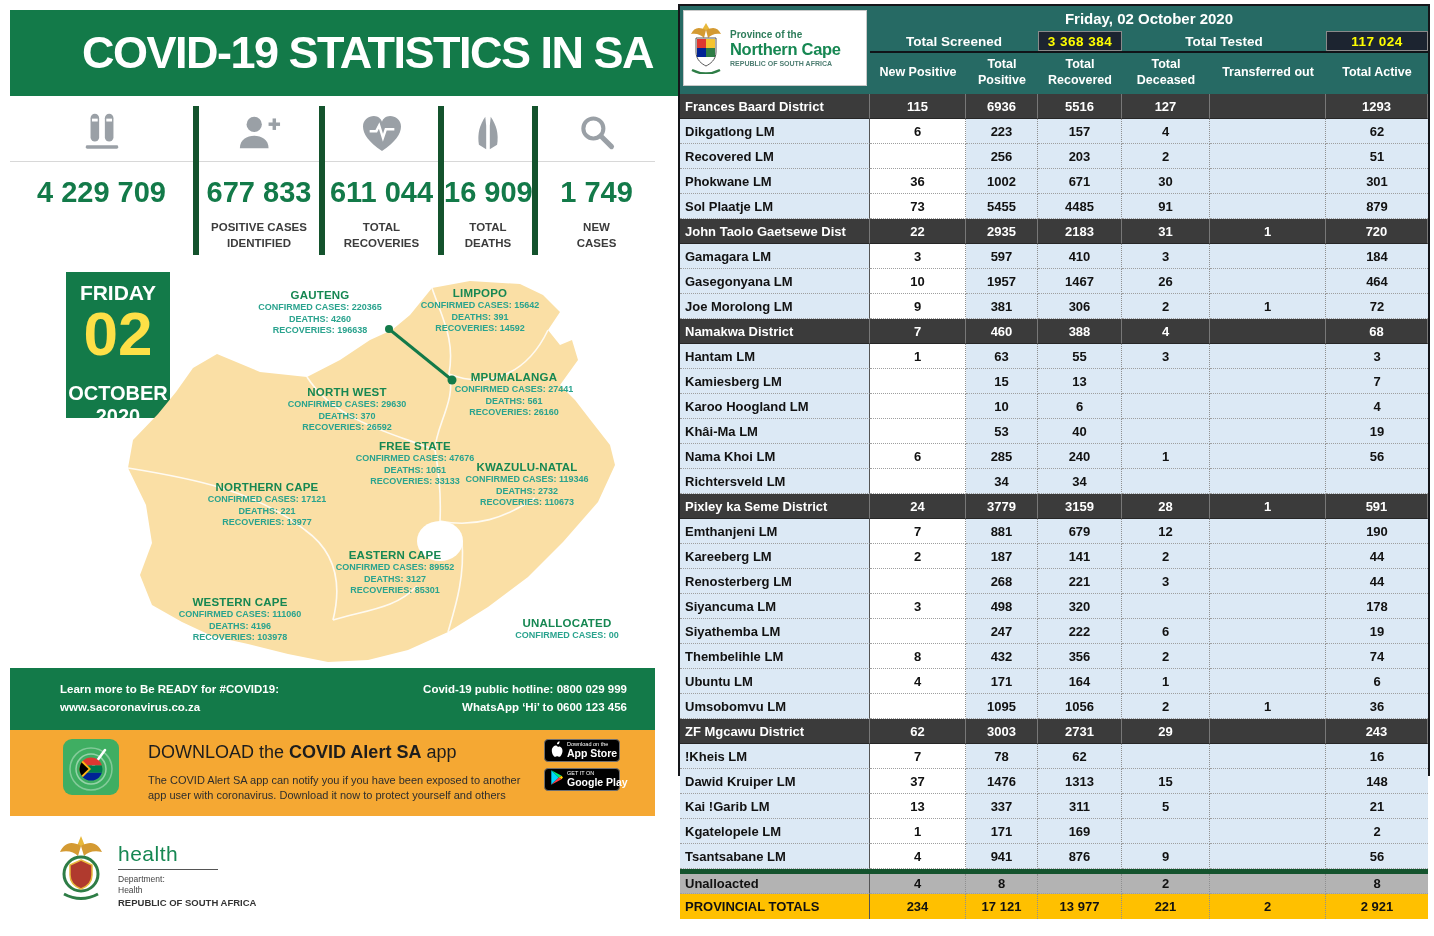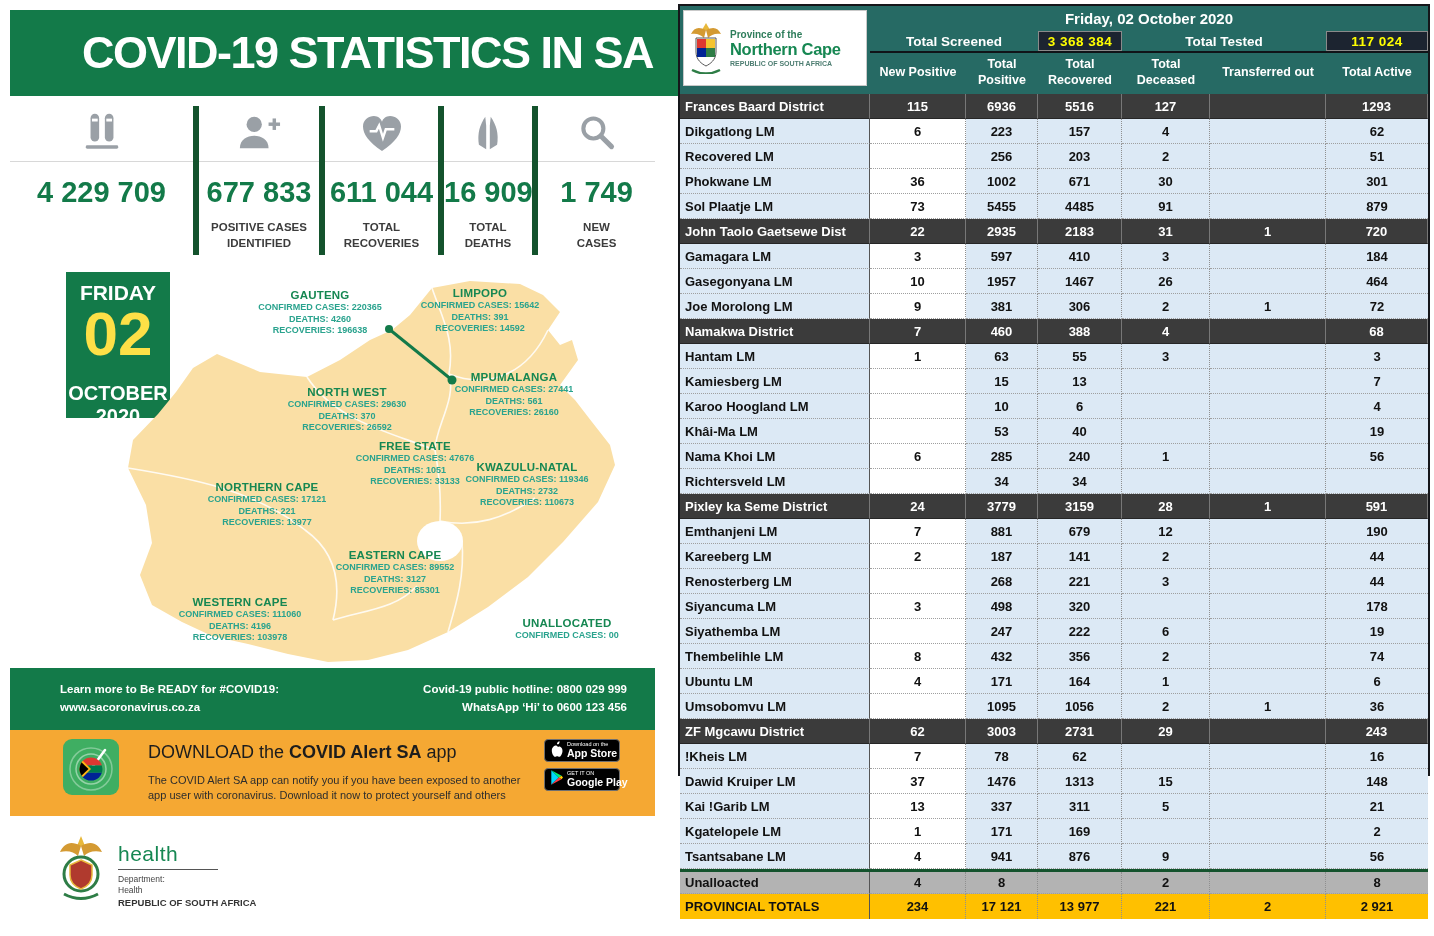--- a/index.html
+++ b/index.html
@@ -82,21 +82,21 @@
   .t-row { display:grid; grid-template-columns:190px 96px 72px 84px 88px 116px 102px; }
   .t-cell { display:flex; align-items:center; justify-content:center; font-size:13px; font-weight:700;
     border-right:1px dotted #8f8f8f; border-bottom:1px dotted #9f9f9f; overflow:hidden; white-space:nowrap; }
   .t-cell:last-child { border-right:none; }
   .c-label { justify-content:flex-start; padding-left:5px; border-right:1px solid #555; }
   .row-lm { background:#dce9f5; color:#111; }
   .row-lm .c-label { font-weight:600; }
   .row-lm .c-np { background:#fff; }
   .row-district { background:#3b3b3b; color:#fff; }
   .row-district .t-cell { border-right:1px solid #777; border-bottom:1px solid #262626; }
-  .row-gray { background:#b3b3b3; color:#111; border-top:3px solid #14532d; }
+  .row-gray { background:#b3b3b3; color:#111; border-top:5px solid #14532d; }
   .row-totals { background:#ffc000; color:#111; }
   .row-totals .t-cell { font-weight:800; border-bottom:none; }
 </style>
 </head>
 <body>
 
 <div class="canvas">
 
   <div class="left-panel">
     <div class="title-bar">COVID-19 STATISTICS IN SA</div>

